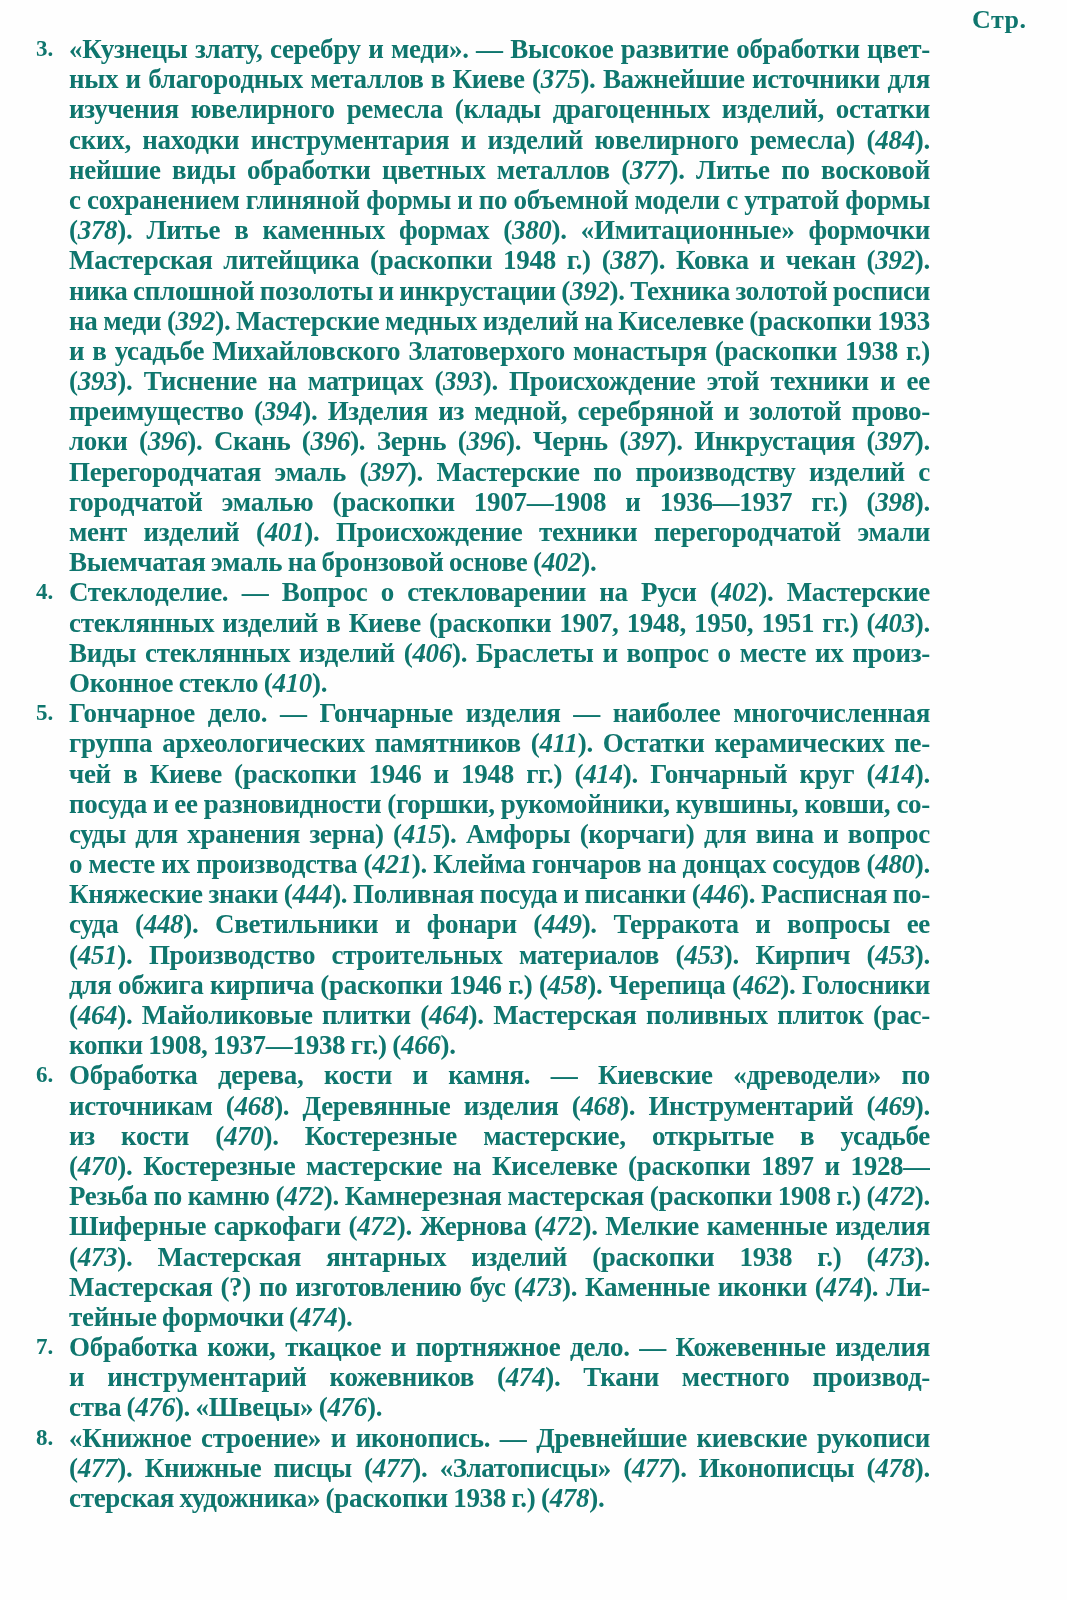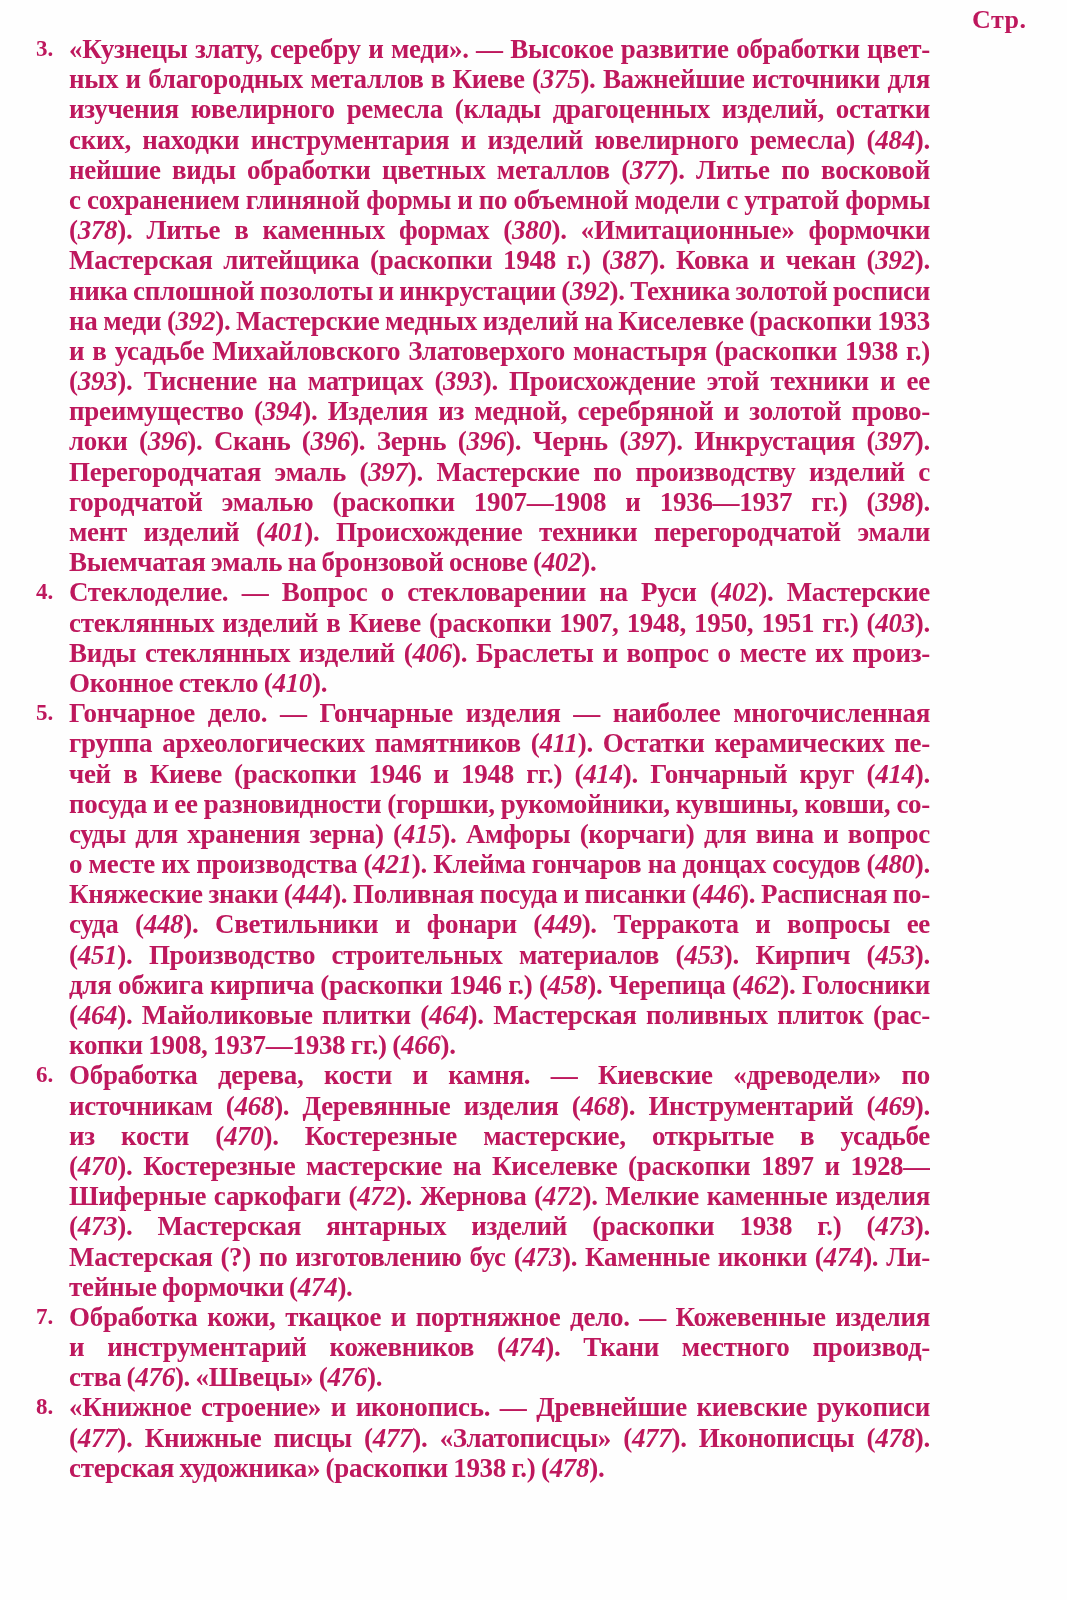--- a/index.html
+++ b/index.html
@@ -5,21 +5,21 @@
   html, body {
     margin: 0;
     padding: 0;
     background: #ffffff;
   }
   .page {
     position: relative;
     width: 1067px;
     height: 1600px;
     background: #fefefe;
-    color: #be185d;
+    color: #0f766e;
     font-family: "Liberation Serif", serif;
     font-weight: 700;
     overflow: hidden;
   }
   .header-label {
     position: absolute;
     top: 6px;
     left: 972px;
     font-size: 26px;
     line-height: 28px;
@@ -118,20 +118,21 @@
           <div class="line last">копки 1908, 1937—1938 гг.) (<i>466</i>).</div>
         </div>
       </div>
       <div class="toc-item">
         <div class="toc-item-num">6.</div>
         <div class="toc-item-lines">
           <div class="line">Обработка дерева, кости и камня. — Киевские «древодели» по письменным</div>
           <div class="line">источникам (<i>468</i>). Деревянные изделия (<i>468</i>). Инструментарий (<i>469</i>). Изделия</div>
           <div class="line">из кости (<i>470</i>). Костерезные мастерские, открытые в усадьбе Петровского</div>
           <div class="line">(<i>470</i>). Костерезные мастерские на Киселевке (раскопки 1897 и 1928—1929 гг.)</div>
+          <div class="line">Резьба по камню (<i>472</i>). Камнерезная мастерская (раскопки 1908 г.) (<i>472</i>).</div>
           <div class="line">Шиферные саркофаги (<i>472</i>). Жернова (<i>472</i>). Мелкие каменные изделия</div>
           <div class="line">(<i>473</i>). Мастерская янтарных изделий (раскопки 1938 г.) (<i>473</i>).</div>
           <div class="line">Мастерская (?) по изготовлению бус (<i>473</i>). Каменные иконки (<i>474</i>). Ли-</div>
           <div class="line last">тейные формочки (<i>474</i>).</div>
         </div>
       </div>
       <div class="toc-item">
         <div class="toc-item-num">7.</div>
         <div class="toc-item-lines">
           <div class="line">Обработка кожи, ткацкое и портняжное дело. — Кожевенные изделия</div>

